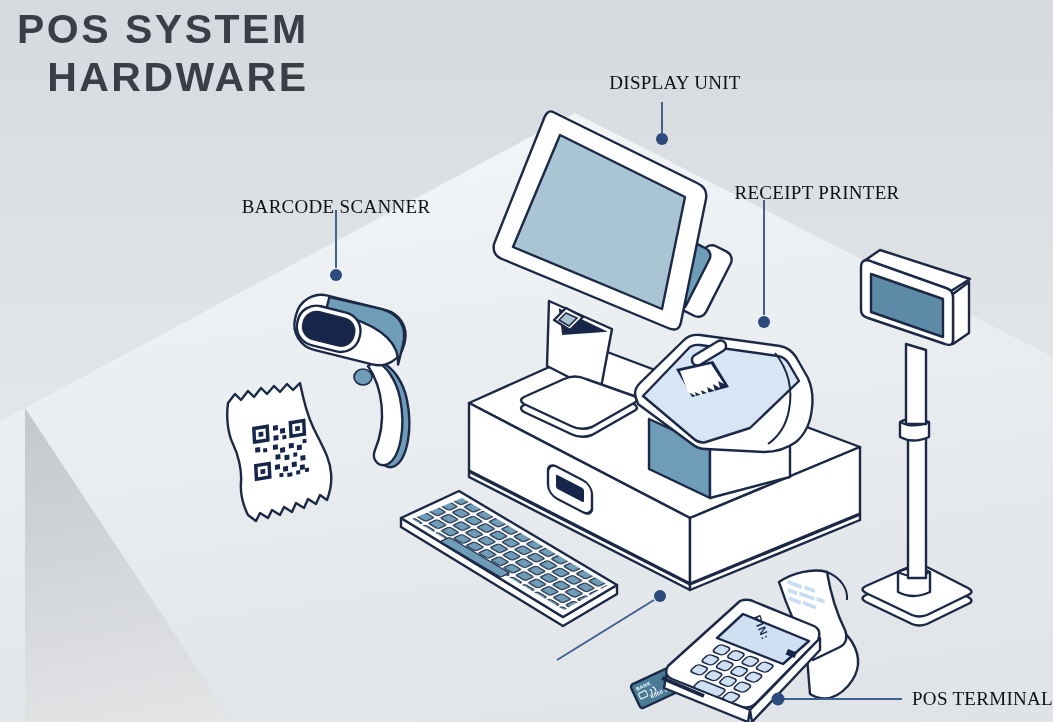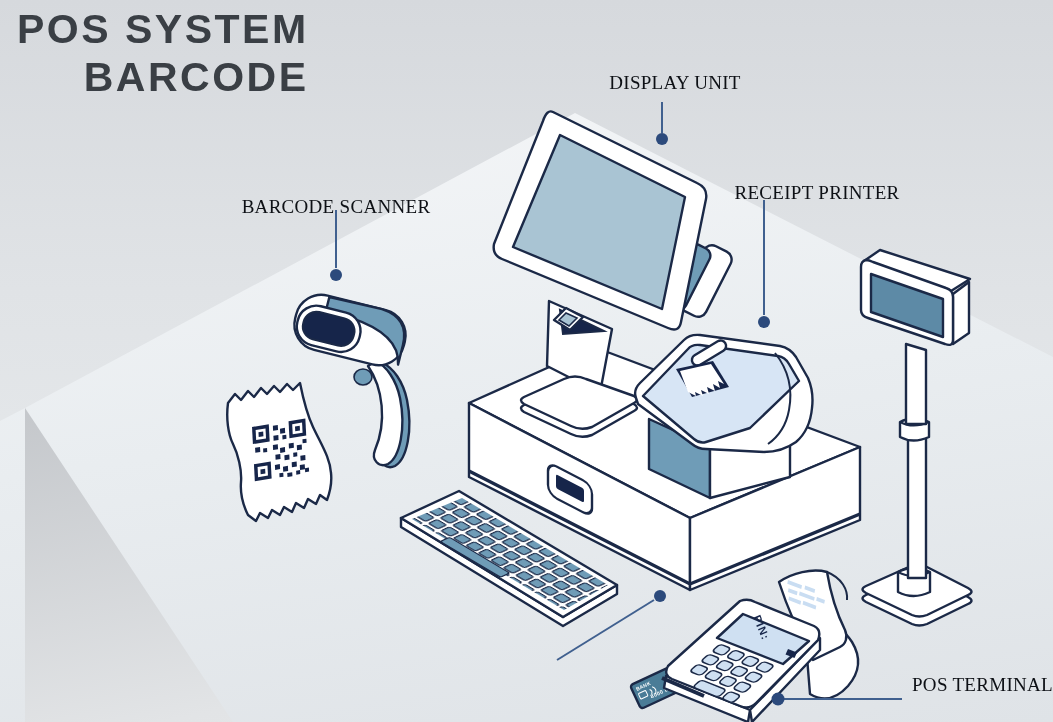--- a/index.html
+++ b/index.html
@@ -207,20 +207,20 @@
         <circle class="cd" cx="764" cy="322" r="6"></circle>
       <path class="cl" d="M 557,660 L 654,600"></path>
         <circle class="cd" cx="660" cy="596" r="6"></circle>
       <path class="cl" d="M 784,699 L 902,699"></path>
         <circle class="cd" cx="778" cy="699" r="6.5"></circle>
     </g>
   </svg>
 
   <div class="title">
     <div>POS SYSTEM</div>
-    <div>BARCODE</div>
+    <div>HARDWARE</div>
   </div>
 
   <div class="lbl center" style="left:675px;top:72px;">DISPLAY UNIT</div>
   <div class="lbl center" style="left:336px;top:196px;">BARCODE SCANNER</div>
   <div class="lbl center" style="left:817px;top:163px;margin-top:19px;">RECEIPT PRINTER</div>
-  <div class="lbl" style="left:912px;top:674px;">POS TERMINAL</div>
+  <div class="lbl" style="left:912px;top:688px;">POS TERMINAL</div>
 </div>
 
 </body></html>

